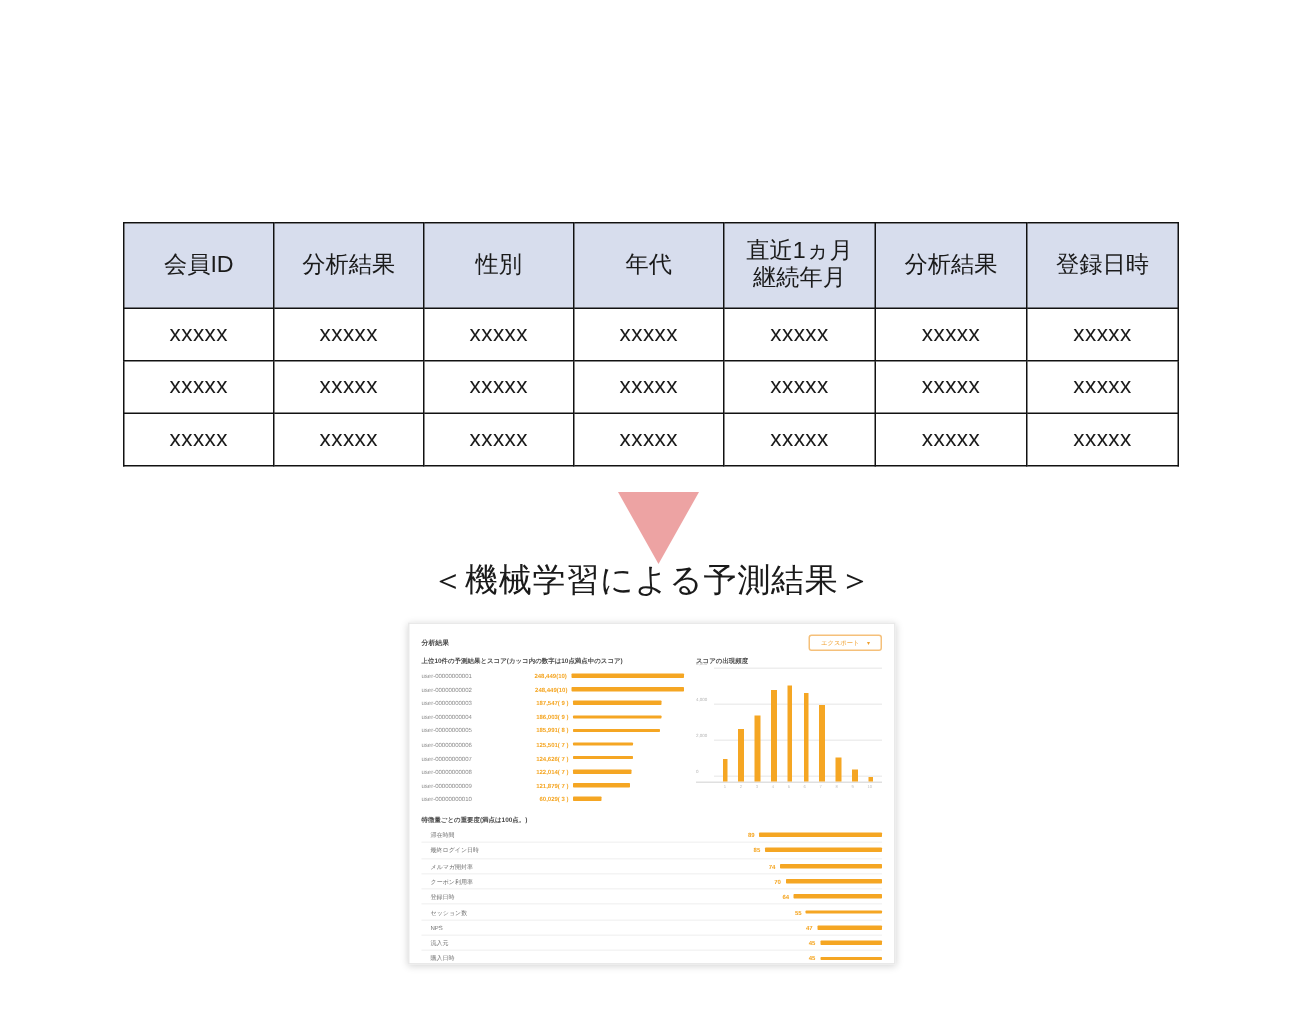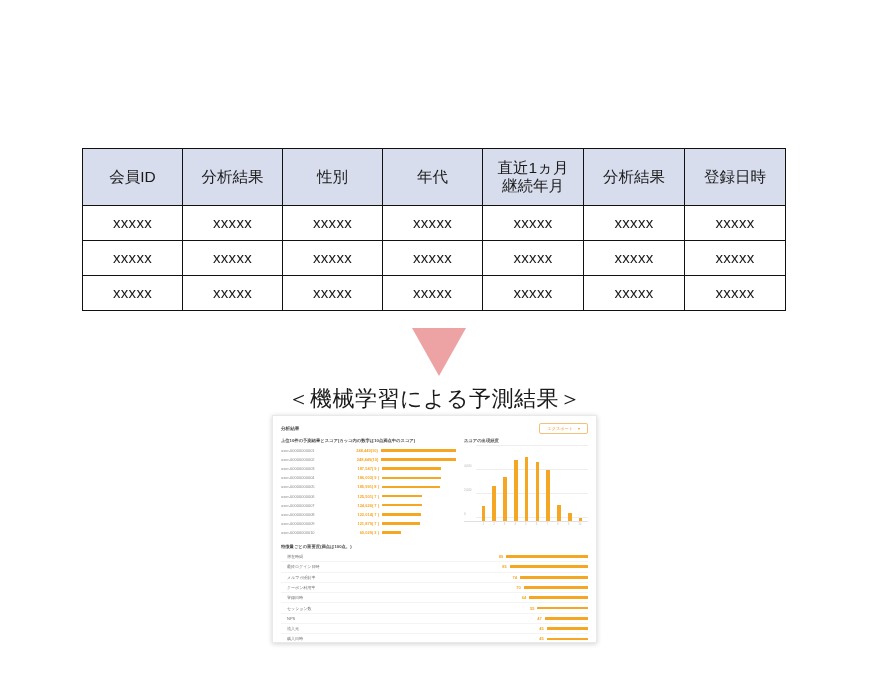--- a/index.html
+++ b/index.html
@@ -66,21 +66,21 @@
   .arrow{
     position:absolute;left:412px;top:328px;
     width:0;height:0;
     border-left:27px solid transparent;
     border-right:27px solid transparent;
     border-top:48px solid #eda3a3;
   }
 
   
   .caption{
-    position:absolute;left:0;top:384px;width:869px;
+    position:absolute;left:0;top:372px;width:869px;
     text-align:center;font-size:22px;color:#1a1a1a;letter-spacing:0.5px;
   }
 
   
   .dash{
     position:absolute;left:272px;top:415px;
     width:325px;height:228px;
     background:#ffffff;
     border:1px solid #e9e9e9;
     box-shadow:0 1px 5px rgba(0,0,0,0.18);

